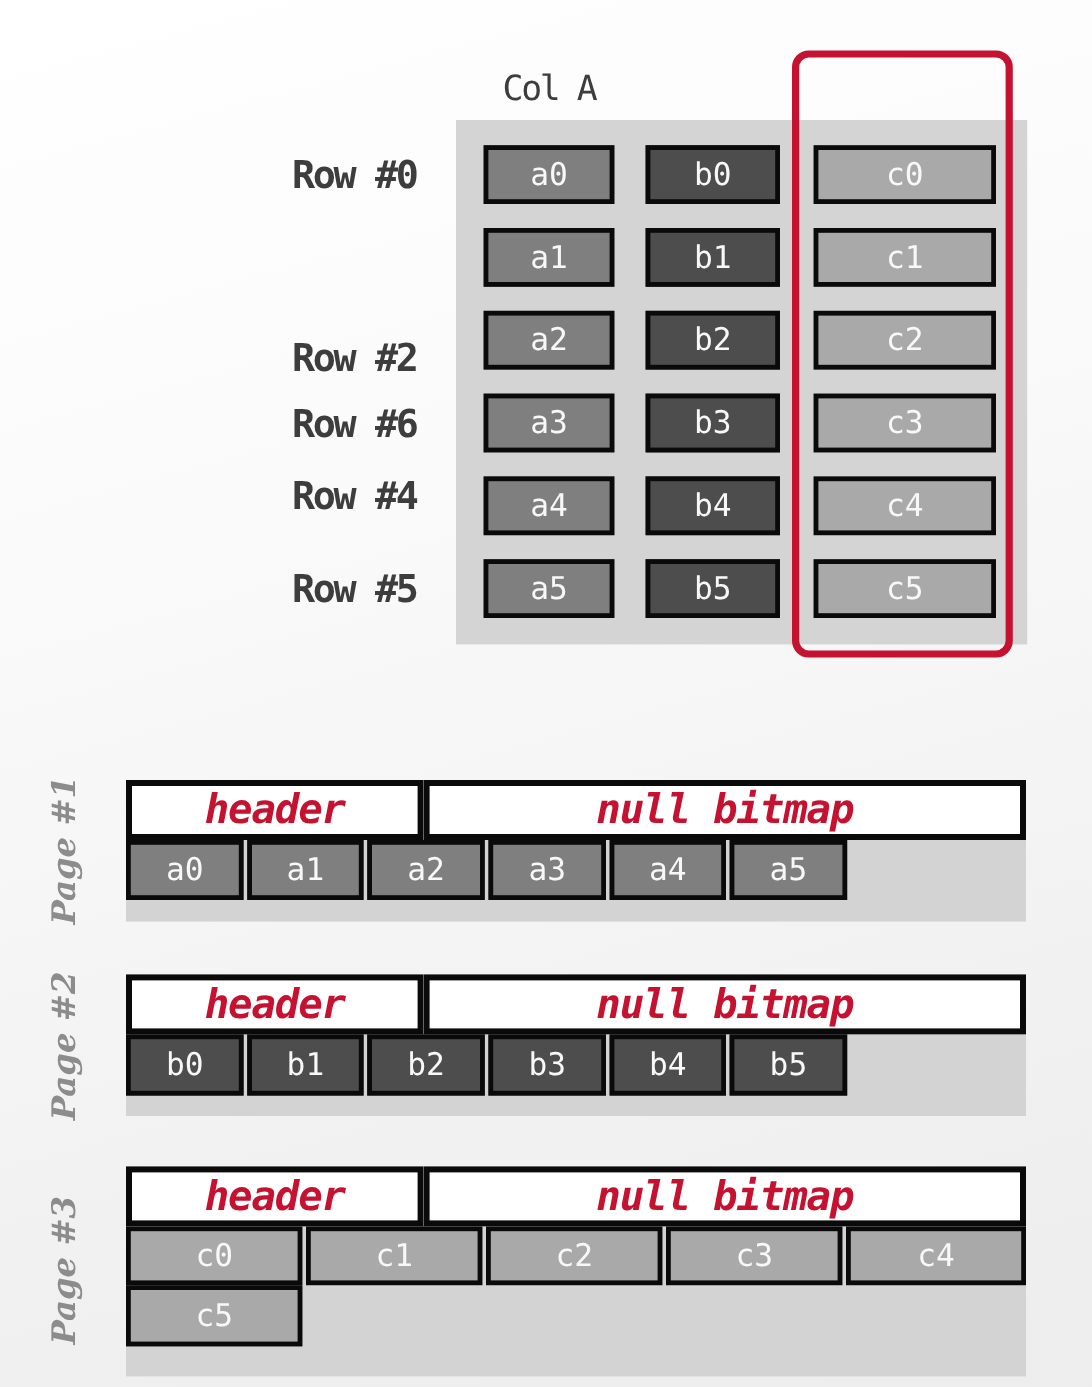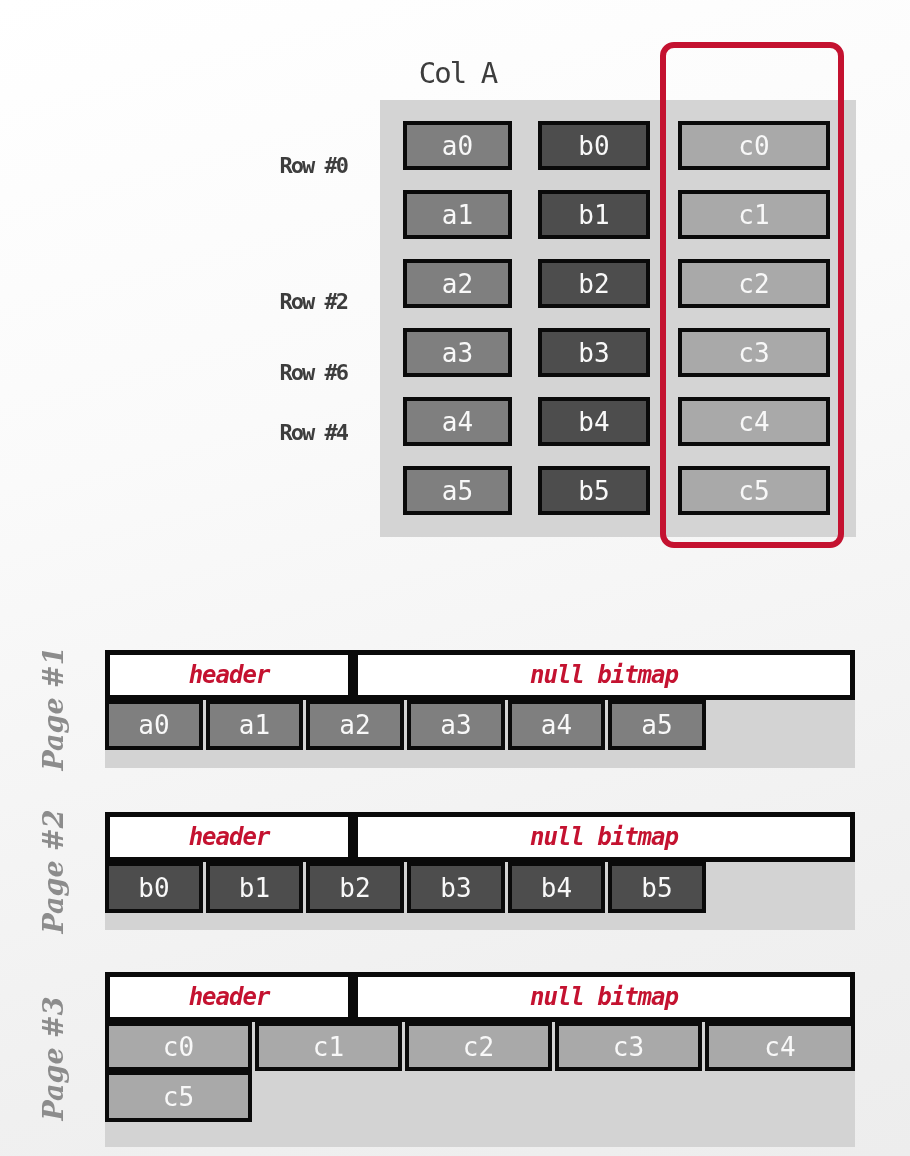--- a/index.html
+++ b/index.html
@@ -15,36 +15,36 @@
     border:6px solid #c41230; border-radius:14px; box-sizing:border-box;
   }
   .col-header {
     position:absolute; top:54px; height:38px; font-weight:normal; font-size:29px; color:#3d3d3d;
     display:flex; align-items:center; justify-content:center; letter-spacing:-2px;
   }
   .col-header.a { left:395px; width:125px; }
   .col-header.b { left:528px; width:128px; }
   .col-header.c { left:678px; width:152px; }
   .row-label {
-    position:absolute; left:107px; width:240px; height:49px; font-weight:bold; font-size:22px;
-    color:#3d3d3d; display:flex; align-items:center; justify-content:flex-end; letter-spacing:-2px;margin-top:20px;
+    position:absolute; left:107px; width:240px; height:49px; font-weight:bold; font-size:32px;
+    color:#3d3d3d; display:flex; align-items:center; justify-content:flex-end; letter-spacing:-2px;
   }
   .cell {
     position:absolute; box-sizing:border-box; border:4px solid #0a0a0a; height:49px;
     color:#f8f8f8; font-size:26px; display:flex; align-items:center; justify-content:center;
   }
   .cell.a { left:403px; width:109px; background:#7f7f7f; }
   .cell.b { left:538px; width:112px; background:#4d4d4d; }
   .cell.c { left:678px; width:152px; background:#a9a9a9; }
   
   .page-body { position:absolute; left:105px; width:750px; background:#d3d3d3; }
   .hdr-cell {
     position:absolute; box-sizing:border-box; border:5px solid #0a0a0a; background:#ffffff; height:50px;
     display:flex; align-items:center; justify-content:center;
-    color:#c41230; font-weight:bold; font-style:italic; font-size:24px; letter-spacing:-1px;
+    color:#c41230; font-weight:bold; font-style:italic; font-size:34px; letter-spacing:-1px;
   }
   .pcell {
     position:absolute; box-sizing:border-box; border:4px solid #0a0a0a;
     color:#f8f8f8; font-size:26px; display:flex; align-items:center; justify-content:center;
   }
   .pcell.pa { background:#7f7f7f; }
   .pcell.pb { background:#4d4d4d; }
   .pcell.pc { background:#a9a9a9; }
   .page-label-wrap {
     position:absolute; left:8px; width:92px;
@@ -68,35 +68,36 @@
 
   <div class="row-label" style="top:121px">Row #0</div>
   <div class="cell a" style="top:121px">a0</div>
   <div class="cell b" style="top:121px">b0</div>
   <div class="cell c" style="top:121px">c0</div>
 
   <div class="cell a" style="top:190px">a1</div>
   <div class="cell b" style="top:190px">b1</div>
   <div class="cell c" style="top:190px">c1</div>
 
-  <div class="row-label" style="top:257px">Row #2</div>
+  <div class="row-label" style="top:273px">Row #2</div>
   <div class="cell a" style="top:259px">a2</div>
   <div class="cell b" style="top:259px">b2</div>
   <div class="cell c" style="top:259px">c2</div>
 
   <div class="row-label" style="top:328px">Row #6</div>
   <div class="cell a" style="top:328px">a3</div>
   <div class="cell b" style="top:328px">b3</div>
   <div class="cell c" style="top:328px">c3</div>
 
   <div class="row-label" style="top:388px">Row #4</div>
   <div class="cell a" style="top:397px">a4</div>
   <div class="cell b" style="top:397px">b4</div>
   <div class="cell c" style="top:397px">c4</div>
 
+  <div class="row-label" style="top:466px">Row #5</div>
   <div class="cell a" style="top:466px">a5</div>
   <div class="cell b" style="top:466px">b5</div>
   <div class="cell c" style="top:466px">c5</div>
 
   <div class="page-label-wrap" style="top:646px;height:124px">
     <span class="page-label">Page #1</span>
   </div>
   <div class="page-body" style="top:700px;height:68px"></div>
   <div class="hdr-cell" style="left:105px;top:650px;width:248px">header</div>
   <div class="hdr-cell" style="left:353px;top:650px;width:502px">null bitmap</div>

